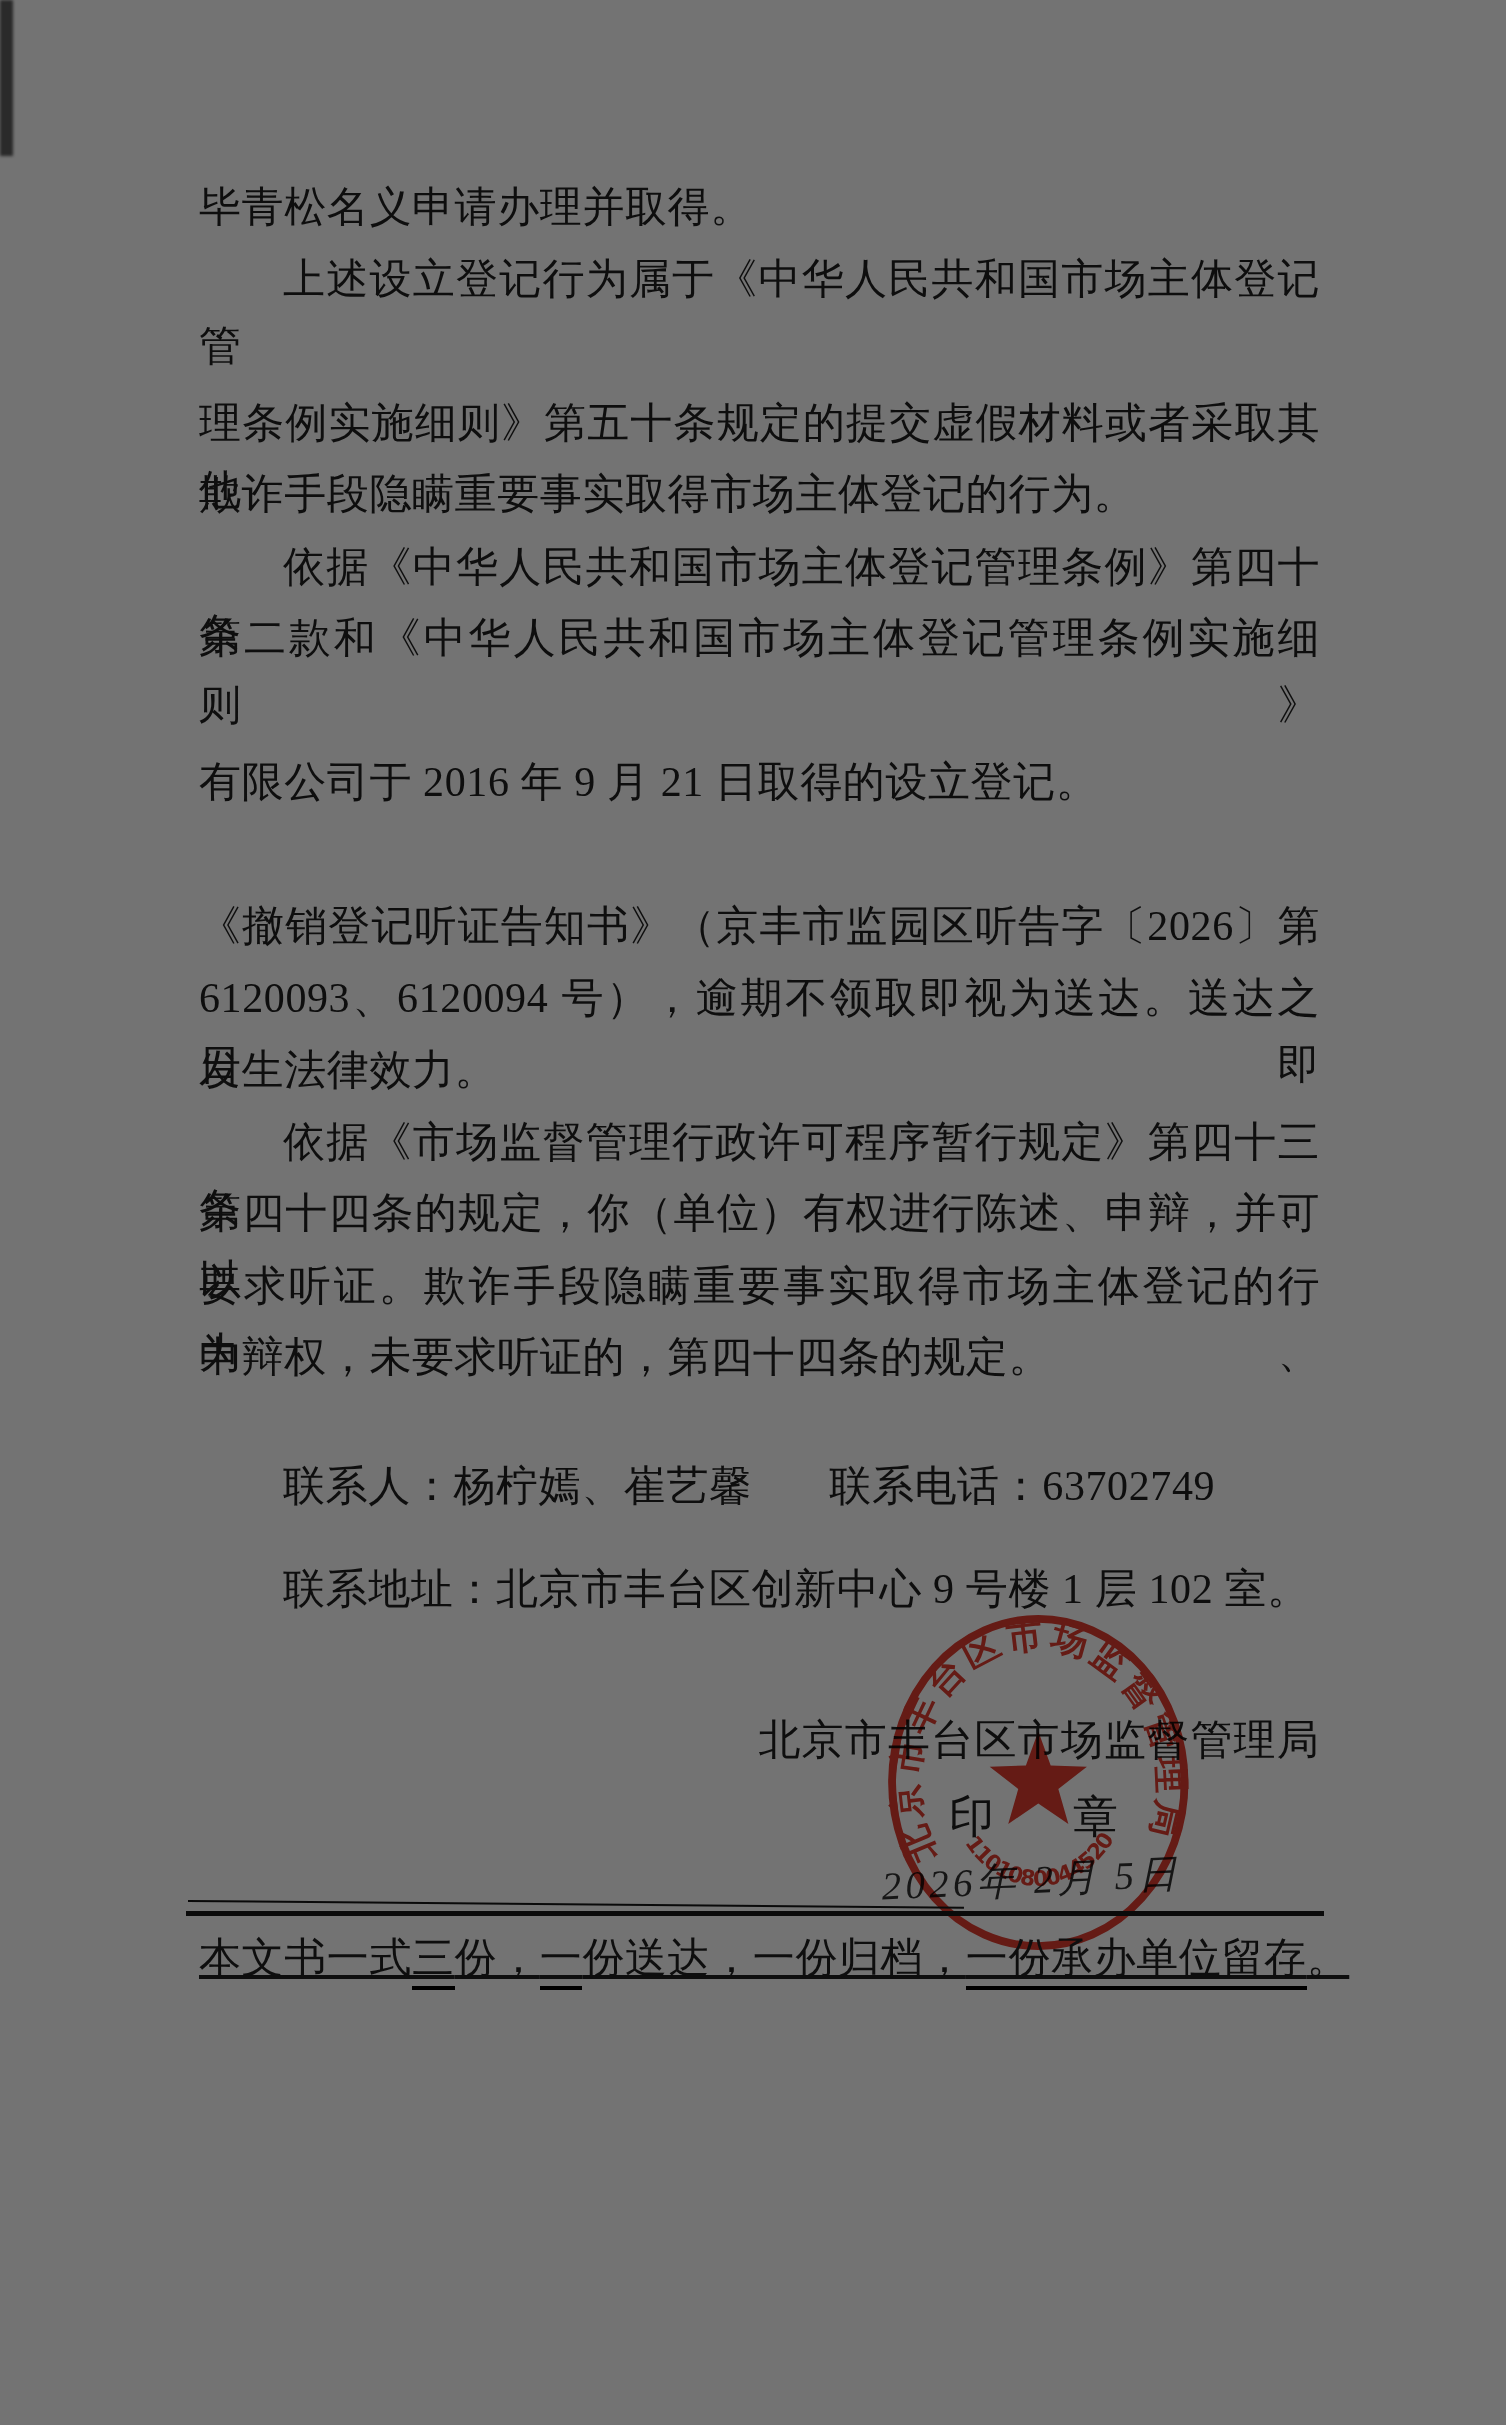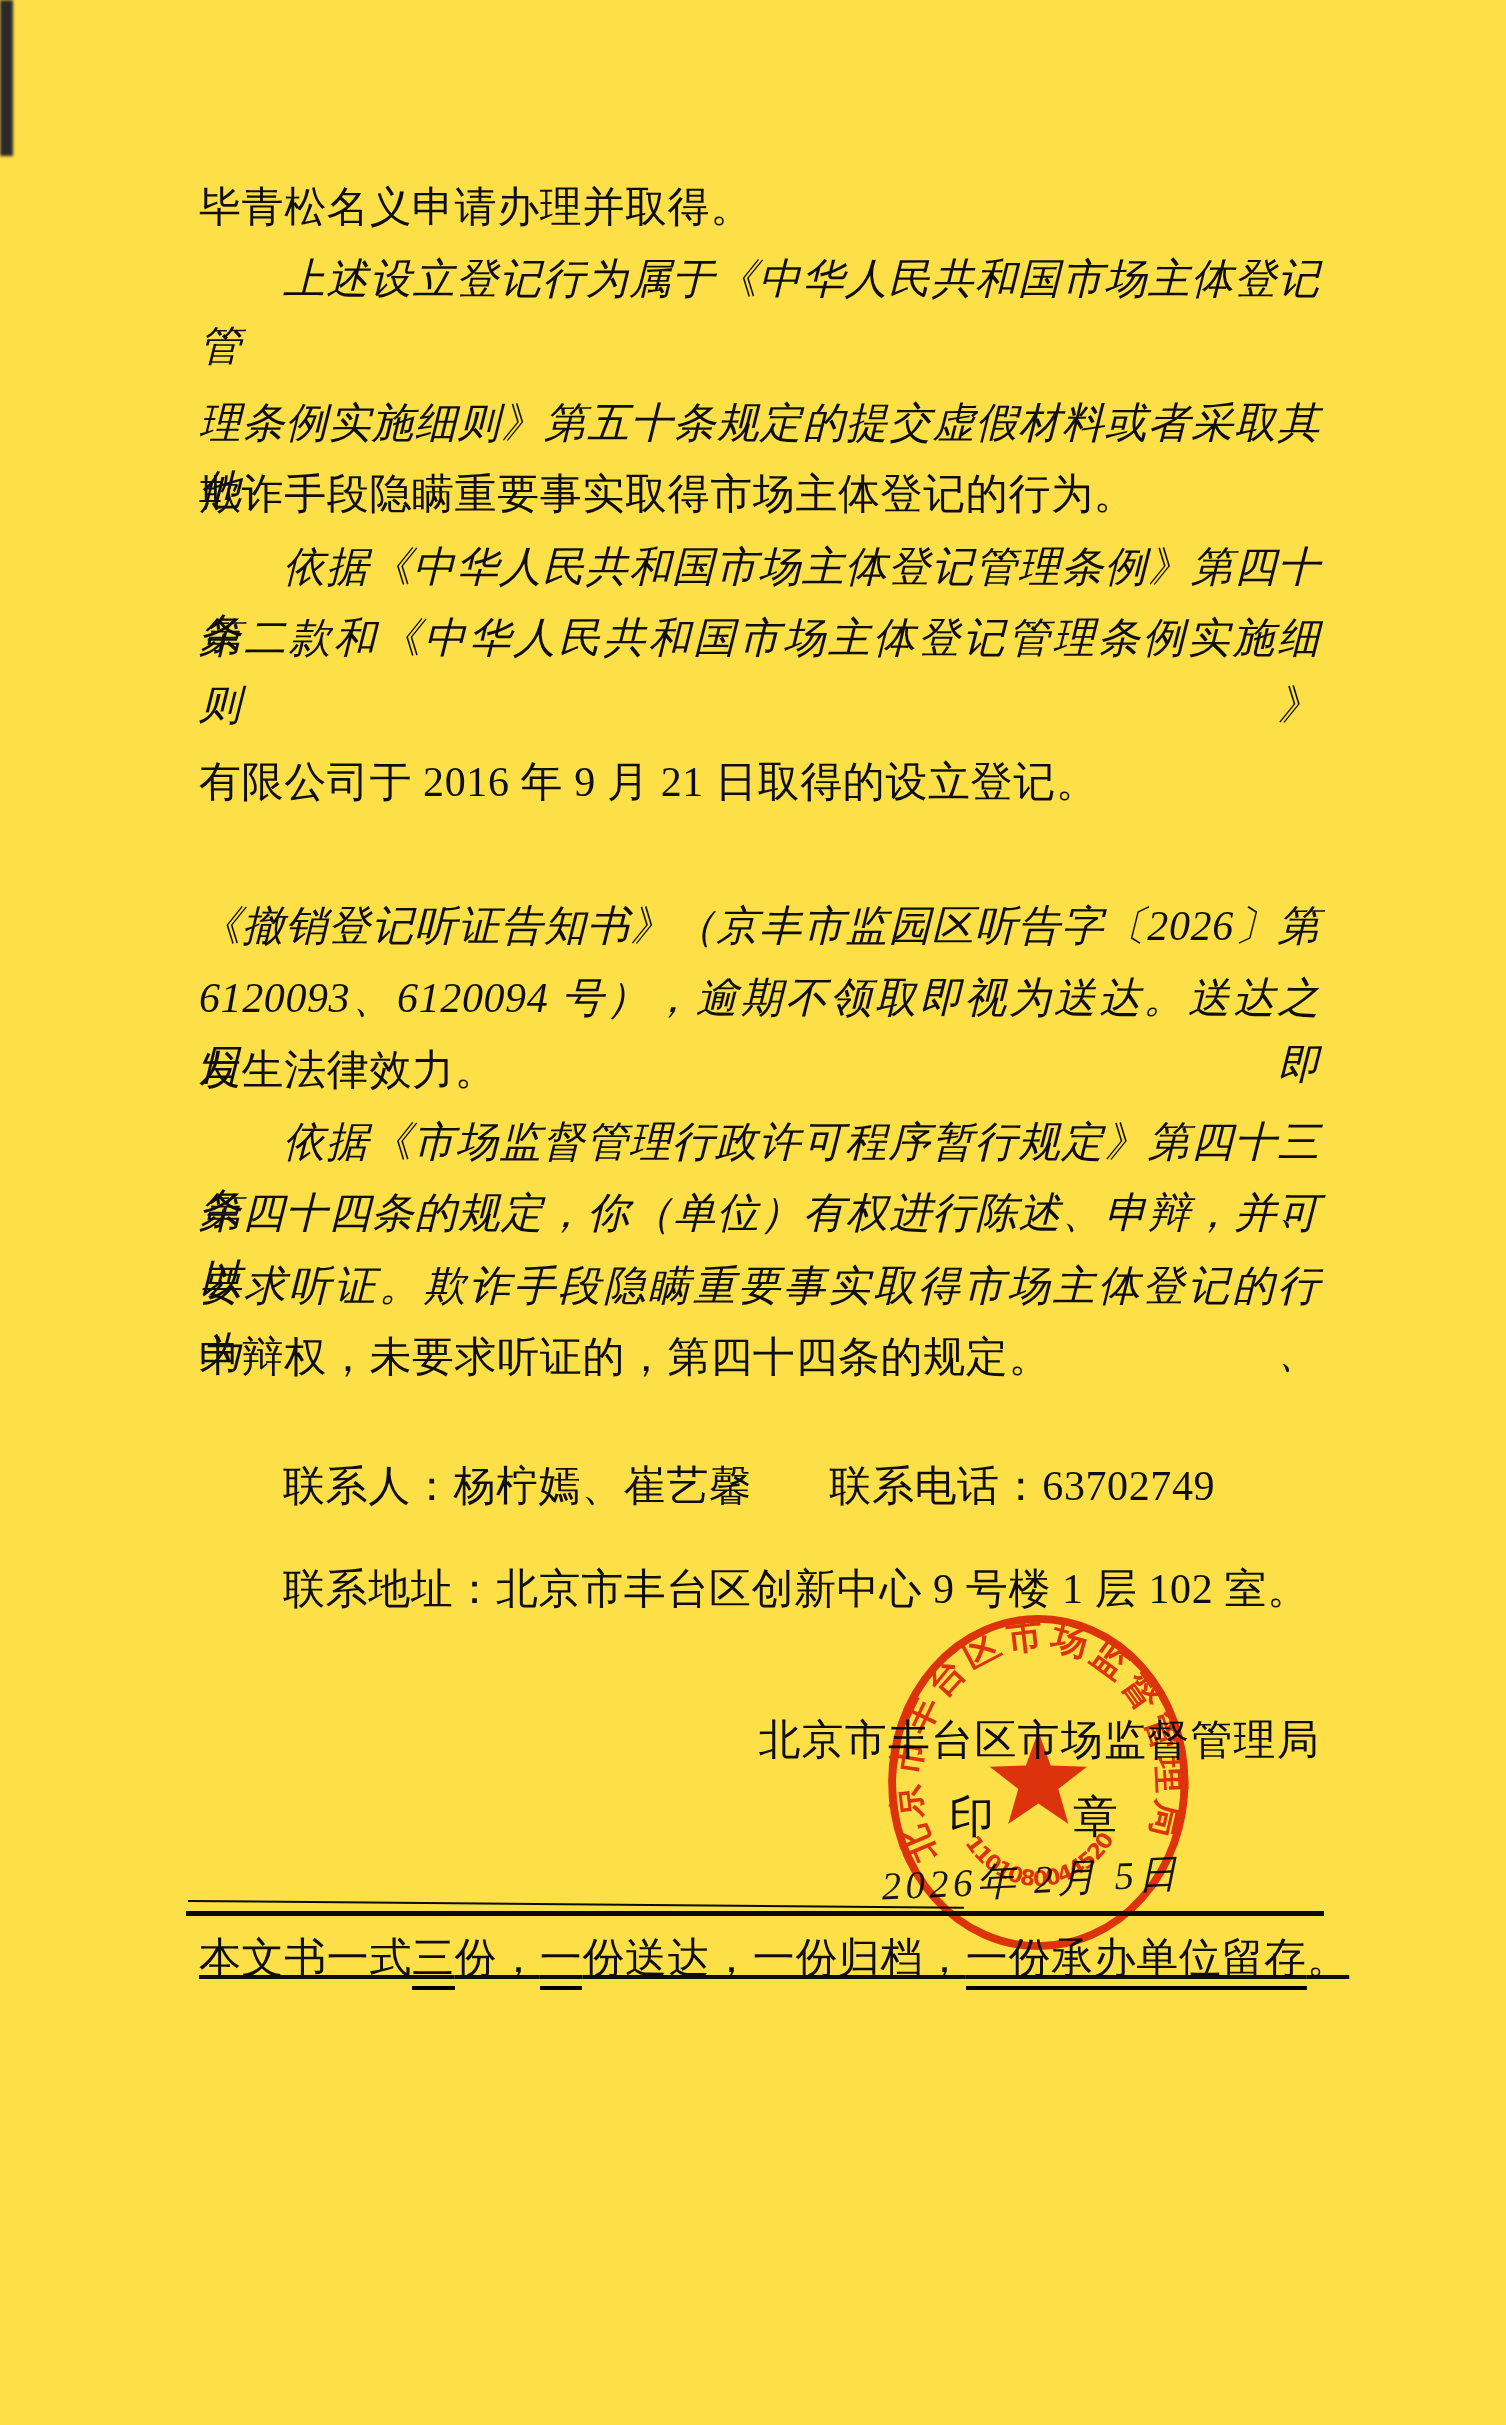--- a/index.html
+++ b/index.html
@@ -1,21 +1,21 @@
 <!DOCTYPE html>
 <html style="font-size:9.6px"><head>
 <meta charset="utf-8">
 <style>
   * { margin: 0; padding: 0; box-sizing: border-box; }
   html, body { background: #ffffff; }
   .page {
     position: relative;
     width: 1506px;
     height: 2426px;
-    background: #fde047;
+    background: #737373;
     overflow: hidden;
     font-family: "Liberation Serif", "DejaVu Serif", serif;
     color: #0e0e0e;
   }
   
   .scan-artifact {
     position: absolute; left: 0; top: 0;
     width: 13.2px; height: 156px;
     background: #2a2a2a;
     filter: blur(1.8px);
@@ -26,21 +26,20 @@
     width: 1121px;
     font-size: 42px;
     line-height: 67px;
     letter-spacing: 0.6px;
     white-space: nowrap;
   }
   .j {
     white-space: normal;
     text-align: justify;
     text-align-last: justify;
-    font-style: italic;
   }
   .indent { text-indent: 2em; }
   .gap2 { margin-left: 1.85em; }
   .agency-line {
     position: absolute;
     left: 199px; top: 1707px;
     width: 1121px;
     font-size: 42px; line-height: 67px;
     text-align: right;
     letter-spacing: 1.2px;

